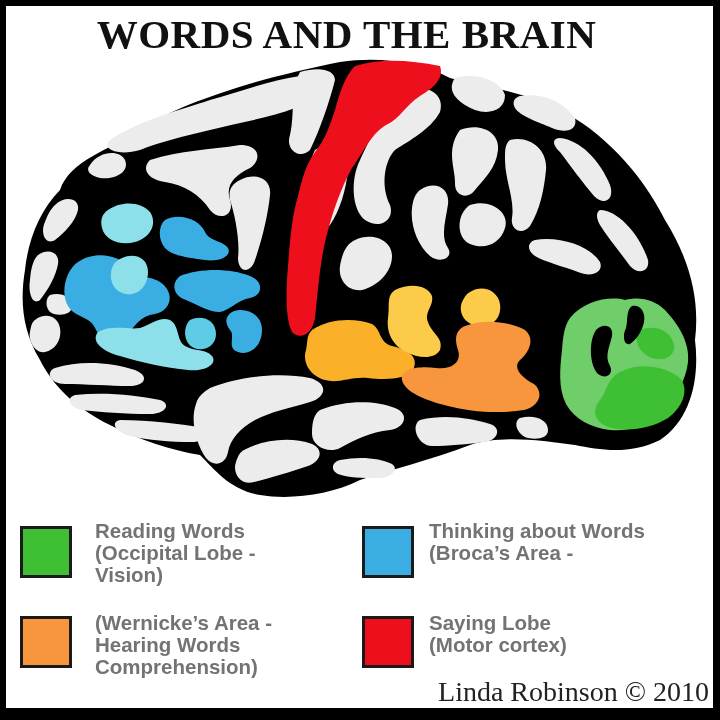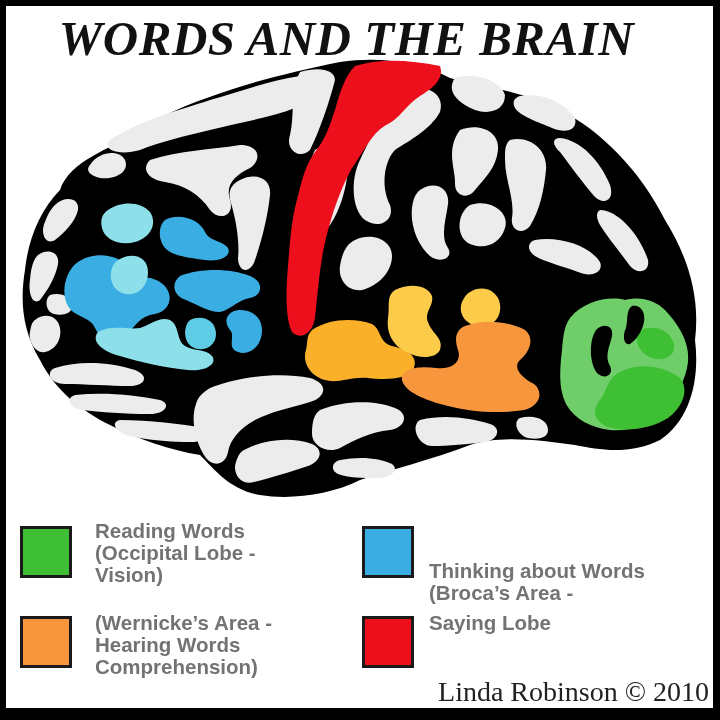--- a/index.html
+++ b/index.html
@@ -12,25 +12,24 @@
       position: absolute; left: 6px; top: 6px;
       width: 707px; height: 702px;
       background: #ffffff;
       overflow: hidden;
     }
     .title {
       position: absolute; left: 0; top: 4px; width: 681px;
       text-align: center;
       font-family: "Liberation Serif", serif;
       font-weight: bold;
-      font-size: 49px;
+      font-size: 41px;
       letter-spacing: 0.5px;
       color: #111;
       margin: 0;
-      font-style: italic;
     }
     .brain {
       position: absolute; left: 0; top: 0;
     }
     .legend-item { position: absolute; }
     .swatch {
       position: absolute;
       width: 48px; height: 48px;
       border: 3px solid #1a1a1a;
       box-sizing: border-box;
@@ -143,36 +142,37 @@
     <div class="swatch" style="left:0; top:6px; width:52px; height:52px; background:#3fbf34;"></div>
     <div class="legend-text" style="left:75px; top:0;">
       <span>Reading Words</span>
       <span>(Occipital Lobe -</span>
       <span>Vision)</span>
     </div>
   </div>
 
   <div class="legend-item" style="left:351px; top:514px;">
     <div class="swatch" style="left:5px; top:6px; width:52px; height:52px; background:#3aaee3;"></div>
-    <div class="legend-text" style="left:72px; top:0;margin-top:40px;">
+    <div class="legend-text" style="left:72px; top:0;">
       <span>Thinking about Words</span>
       <span>(Broca’s Area -</span>
     </div>
   </div>
 
   <div class="legend-item" style="left:14px; top:606px;">
     <div class="swatch" style="left:0; top:4px; width:52px; height:52px; background:#f7963d;"></div>
     <div class="legend-text" style="left:75px; top:0;">
       <span>(Wernicke’s Area -</span>
       <span>Hearing Words</span>
       <span>Comprehension)</span>
     </div>
   </div>
 
   <div class="legend-item" style="left:351px; top:606px;">
     <div class="swatch" style="left:5px; top:4px; width:52px; height:52px; background:#ee0f1d;"></div>
     <div class="legend-text" style="left:72px; top:0;">
       <span>Saying Lobe</span>
+      <span>(Motor cortex)</span>
     </div>
   </div>
 
   <div class="credit">Linda Robinson © 2010</div>
 </div>
 
 </body></html>

